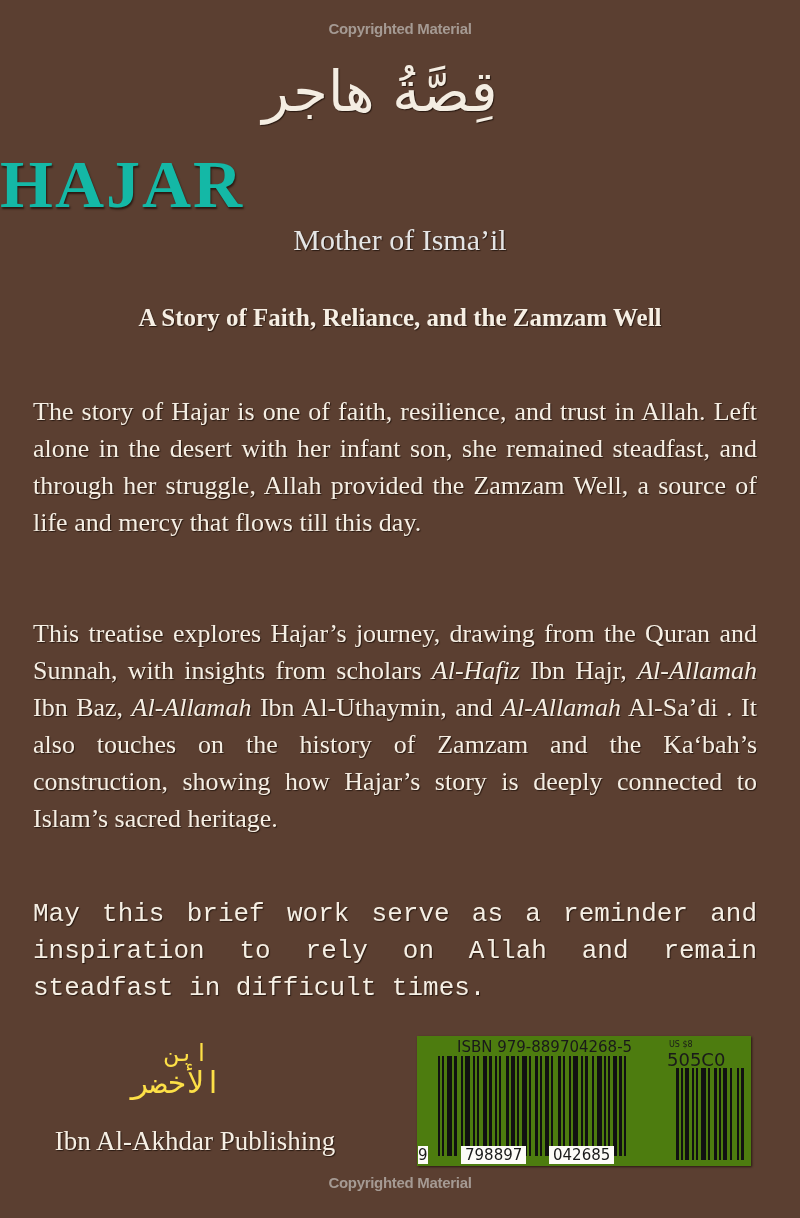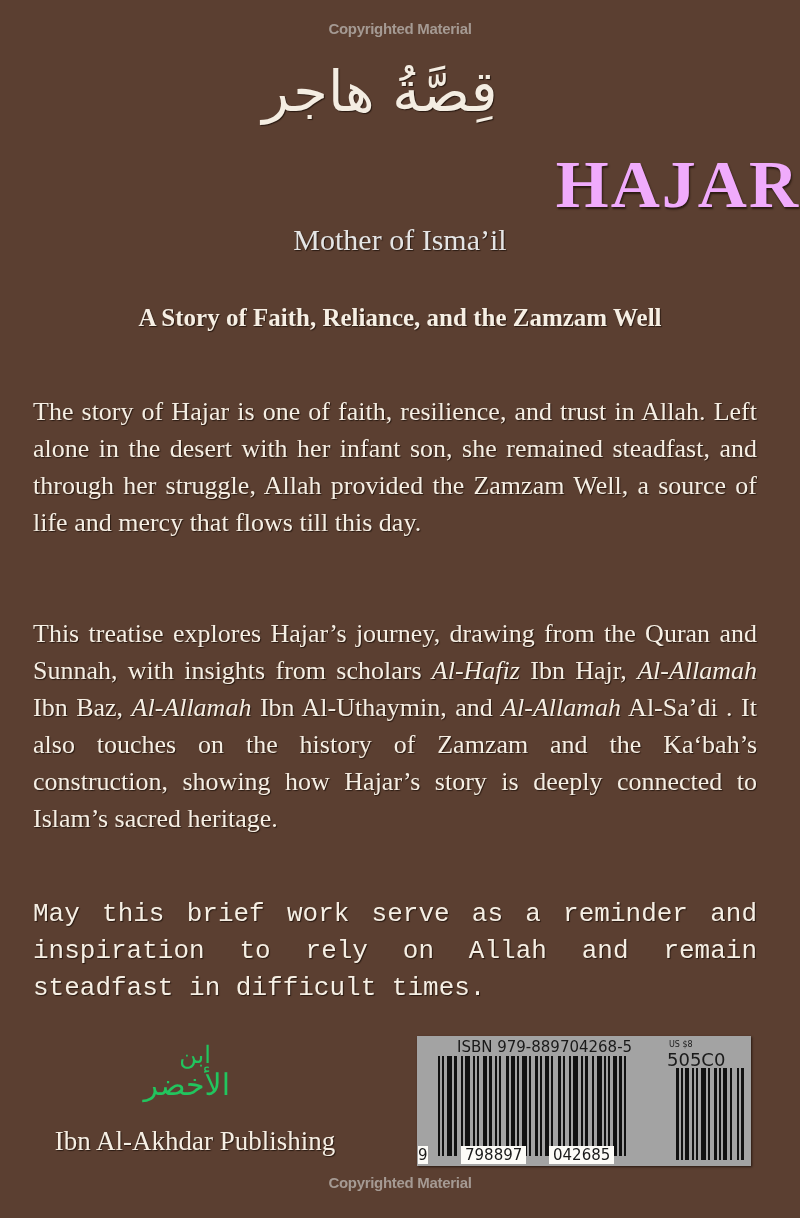--- a/index.html
+++ b/index.html
@@ -21,23 +21,23 @@
   #wm-bottom { top: 1174px; }
   .arabic-title {
     left: 240px; width: 280px; top: 44px; height: 96px;
     text-align: center;
     font-family: "DejaVu Sans", sans-serif;
     font-size: 56px; line-height: 96px;
     color: #f4ede2; direction: rtl;
     text-shadow: 1px 1px 1px #2a1a12;
   }
   .title {
-    left: 0; width: 800px; top: 148px; text-align: right;
+    left: 0; width: 800px; top: 148px; text-align: left;
     font-size: 68px; font-weight: bold; letter-spacing: 2px;
-    line-height: 72px; color: #f0abfc;
+    line-height: 72px; color: #14b8a6;
     text-shadow: 1px 2px 2px #2a1a12;
   }
   .subtitle-small {
     left: 0; width: 800px; top: 223px; text-align: center;
     font-size: 30px; line-height: 34px; color: #e5e5e5;
     text-shadow: 1px 1px 1px #2a1a12;
   }
   .tagline {
     left: 0; width: 800px; top: 303px; text-align: center;
     font-size: 25px; font-weight: bold; line-height: 30px;
@@ -49,35 +49,35 @@
     text-align: justify; text-align-last: left;
     text-shadow: 1px 1px 1px #2a1a12;
     margin: 0;
   }
   #p1 { top: 393px; }
   #p2 { top: 615px; }
   #p3 { top: 896px; font-family: Liberation Mono, monospace; }
   .para i { font-style: italic; }
 
   .logo {
-    left: 160px; width: 70px; top: 1040px; height: 76px;
+    left: 152px; width: 70px; top: 1040px; height: 76px;
     text-align: center; direction: rtl;
-    font-family: Liberation Serif, serif;
-    font-size: 24px; line-height: 30px; color: #22c55e;
+    font-family: Liberation Mono, monospace;
+    font-size: 24px; line-height: 30px; color: #fde047;
   }
   .logo .big { font-size: 30px; display: block; }
   .publisher {
     left: 40px; width: 310px; top: 1124px; text-align: center;
     font-size: 27px; line-height: 34px; color: #f6efe4;
     text-shadow: 1px 1px 1px #2a1a12;
   }
 
   .barcode-box {
     left: 417px; top: 1036px; width: 334px; height: 130px;
-    background: #a3a3a3;
+    background: #4d7c0f;
     box-shadow: 1px 1px 2px #2a1a12;
   }
   .isbn-label {
     position: absolute; left: 40px; top: 2px;
     font-family: "DejaVu Sans", sans-serif; font-size: 15px; color: #1a1a1a;
   }
   .price-small {
     position: absolute; left: 252px; top: 4px;
     font-family: "DejaVu Sans", sans-serif; font-size: 8px; color: #1a1a1a;
   }

